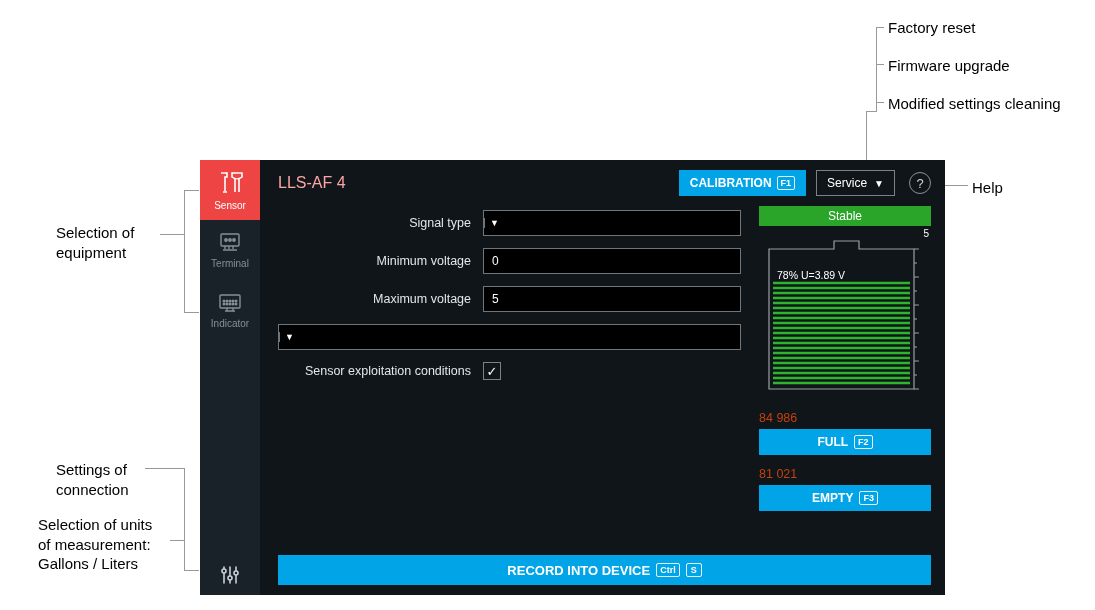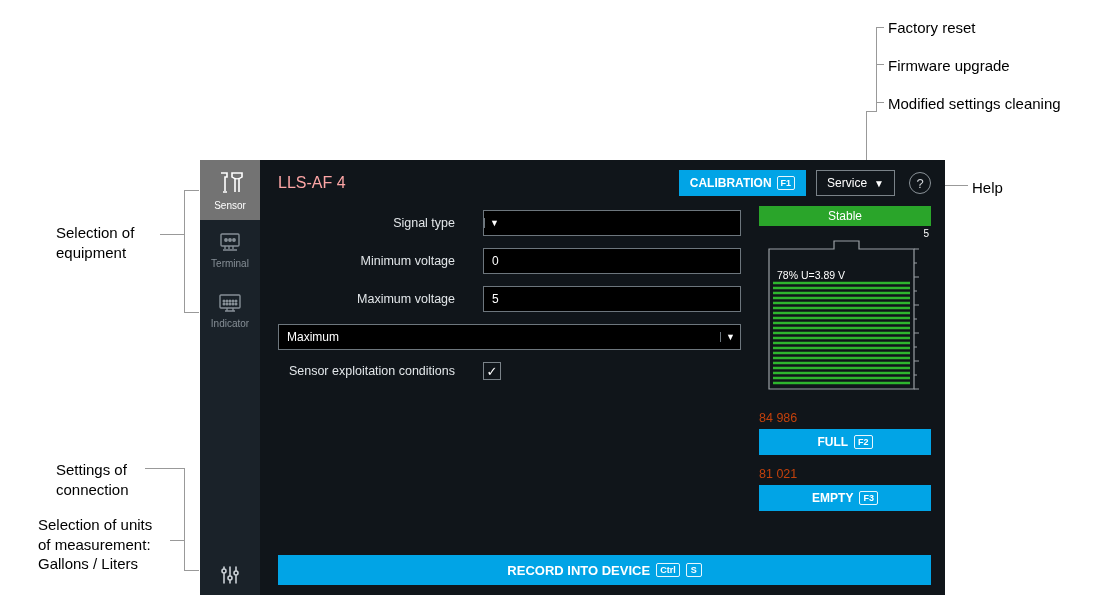--- a/index.html
+++ b/index.html
@@ -44,21 +44,21 @@
     display: flex;
     flex-direction: column;
     align-items: center;
     justify-content: center;
     height: 60px;
     font-size: 10px;
     color: #868f96;
     cursor: pointer;
   }
   .side-item.active {
-    background: #737373;
+    background: #ef4444;
     color: #fff;
   }
   .side-item svg { margin-bottom: 4px; }
   .side-gap { flex: 1; }
   .side-bottom {
     height: 40px;
     display: flex;
     align-items: center;
     justify-content: center;
     cursor: pointer;
@@ -123,21 +123,21 @@
   }
   .form { flex: 1; padding-top: 6px;}
   .form-row {
     display: flex;
     align-items: center;
     margin-bottom: 12px;
   }
   .form-label {
     width: 205px;
     text-align: right;
-    padding-right: 28px;
+    padding-right: 12px;
     font-size: 12.5px;
     color: #e2e6e9;
   }
   .input, .select {
     flex: 1;
     height: 26px;
     background: #000;
     border: 1px solid #6d767d;
     color: #fff;
     padding: 0 8px;
@@ -339,21 +339,20 @@
         <div class="form-row">
           <div class="form-label">Minimum voltage</div>
           <div class="input">0</div>
         </div>
         <div class="form-row">
           <div class="form-label">Maximum voltage</div>
           <div class="input">5</div>
         </div>
         <div class="form-row">
           <div class="select">
-            <div class="select-value">Maximum</div>
             <div class="select-caret">▼</div>
           </div>
         </div>
         <div class="form-row">
           <div class="form-label">Sensor exploitation conditions</div>
           <div style="flex:1; display:flex;">
             <div class="checkbox">✓</div>
           </div>
         </div>
       </div>

